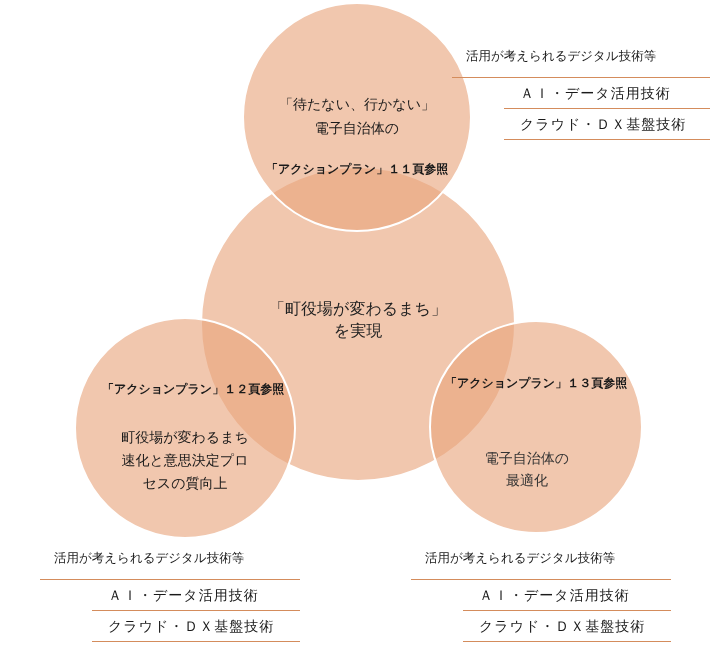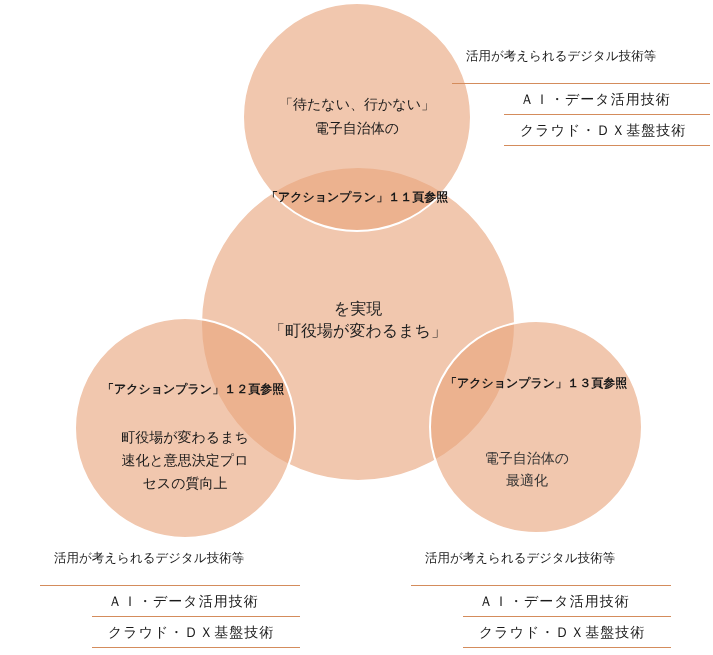--- a/index.html
+++ b/index.html
@@ -4,43 +4,43 @@
 <style>
   html, body { margin: 0; padding: 0; background: #ffffff; }
   body { width: 713px; height: 655px; position: relative; overflow: hidden;
          font-family: "DejaVu Sans", "Liberation Sans", sans-serif; color: #1a1a1a; }
   svg.venn { position: absolute; left: 0; top: 0; }
   .txt { position: absolute; text-align: center; white-space: nowrap; line-height: 1.35; }
   .ref { font-size: 12px; font-weight: bold; }
   .goal { font-size: 14px; font-weight: normal; line-height: 1.65; }
   .center-goal { font-size: 16px; line-height: 1.35; color: #222; }
   .tech { position: absolute; }
-  .tech .head { font-size: 12.5px; padding: 0 0 18px 14px; border-bottom: 1.5px solid #d48c5c; }
+  .tech .head { font-size: 12.5px; padding: 0 0 12px 14px; border-bottom: 1.5px solid #d48c5c; }
   .tech .item { font-size: 14px; letter-spacing: 1px; height: 30px; line-height: 30px;
                 border-bottom: 1.5px solid #d48c5c; margin-left: 52px; padding-left: 16px; }
 </style>
 </head>
 <body>
 
 <svg class="venn" width="713" height="655" viewBox="0 0 713 655">
   <circle cx="358" cy="324" r="157" fill="#E9A57C" fill-opacity="0.62" stroke="#ffffff" stroke-width="2"></circle>
   <circle cx="357" cy="117" r="114" fill="#E9A57C" fill-opacity="0.62" stroke="#ffffff" stroke-width="2"></circle>
   <circle cx="185" cy="428" r="110" fill="#E9A57C" fill-opacity="0.62" stroke="#ffffff" stroke-width="2"></circle>
   <circle cx="536" cy="427" r="106" fill="#E9A57C" fill-opacity="0.62" stroke="#ffffff" stroke-width="2"></circle>
 </svg>
 
 <div class="txt goal" style="left:257px; top:92px; width:200px; line-height:24px;">
   <div>「待たない、行かない」</div>
   <div>電子自治体の</div>
 </div>
-<div class="txt ref" style="left:247px; top:189px; width:220px;">「アクションプラン」１１頁参照</div>
+<div class="txt ref" style="left:247px; top:161px; width:220px;">「アクションプラン」１１頁参照</div>
 
 <div class="txt center-goal" style="left:258px; top:298px; width:200px;">
+  <div>「町役場が変わるまち」</div>
   <div>を実現</div>
-  <div>「町役場が変わるまち」</div>
 </div>
 
 <div class="txt ref" style="left:88px; top:381px; width:210px;">「アクションプラン」１２頁参照</div>
 <div class="txt goal" style="left:90px; top:426px; width:190px; line-height:23px;">
   <div>町役場が変わるまち</div>
   <div>速化と意思決定プロ</div>
   <div>セスの質向上</div>
 </div>
 
 <div class="txt ref" style="left:436px; top:375px; width:200px;">「アクションプラン」１３頁参照</div>

